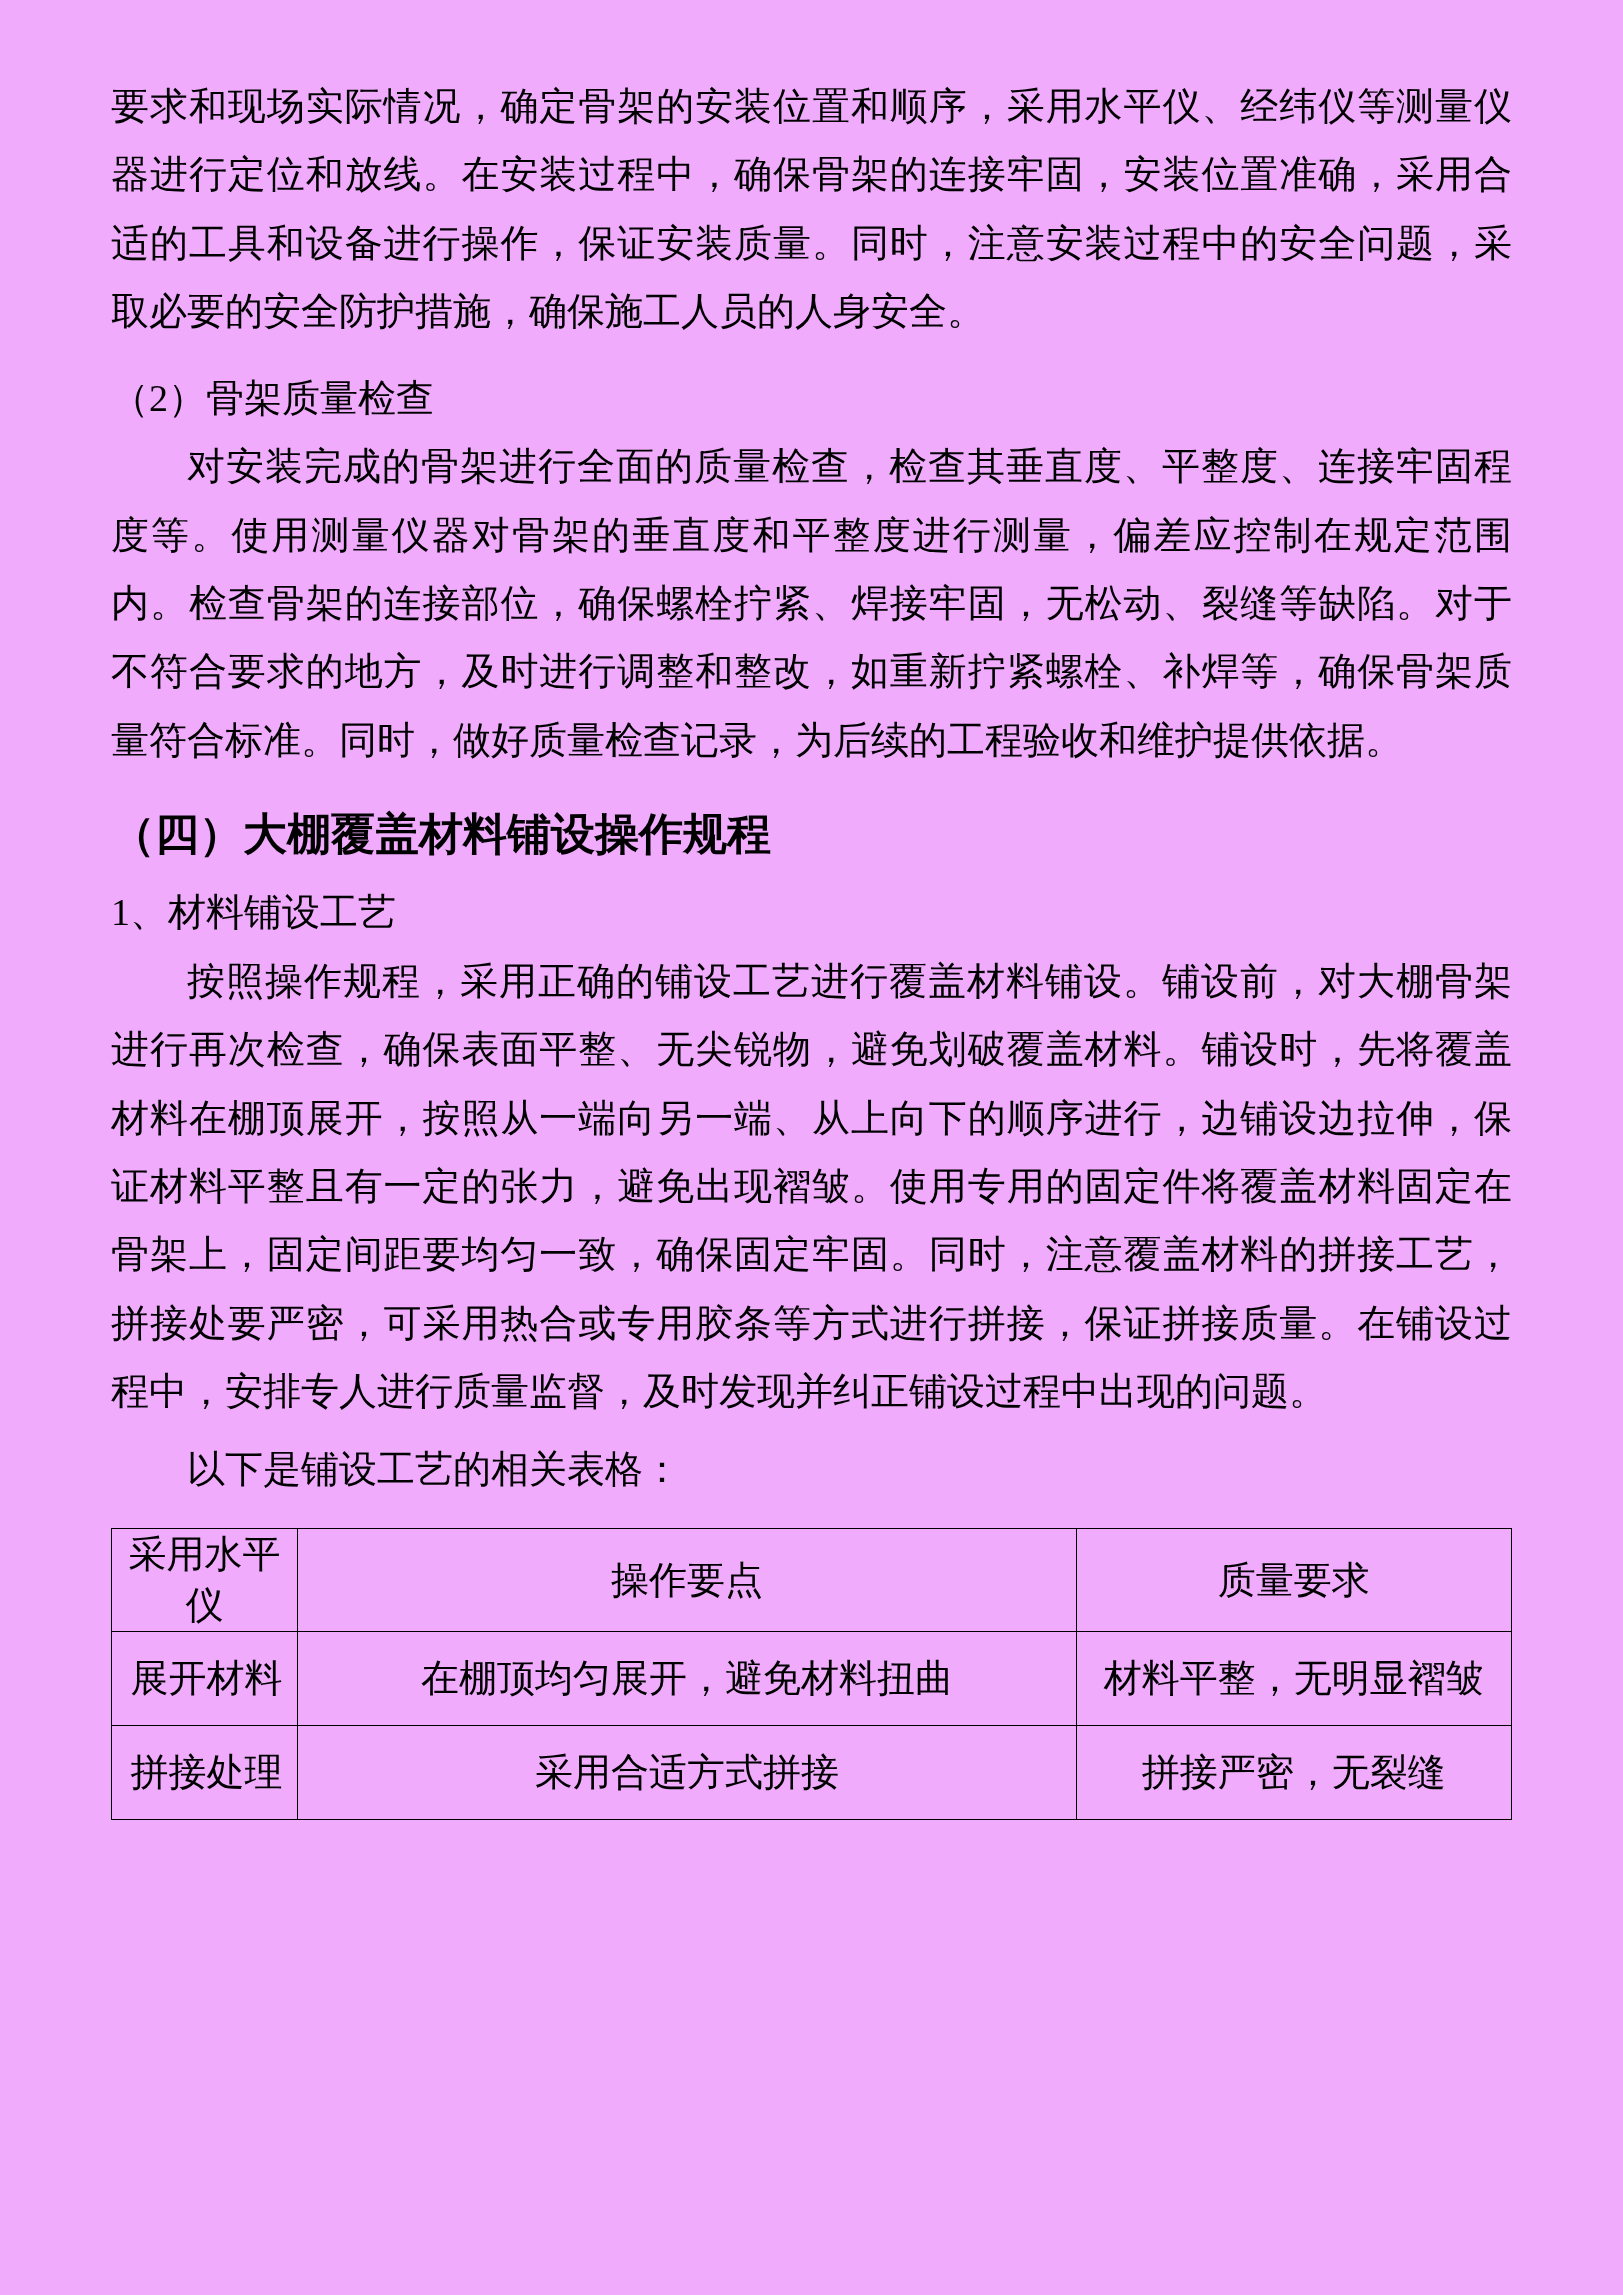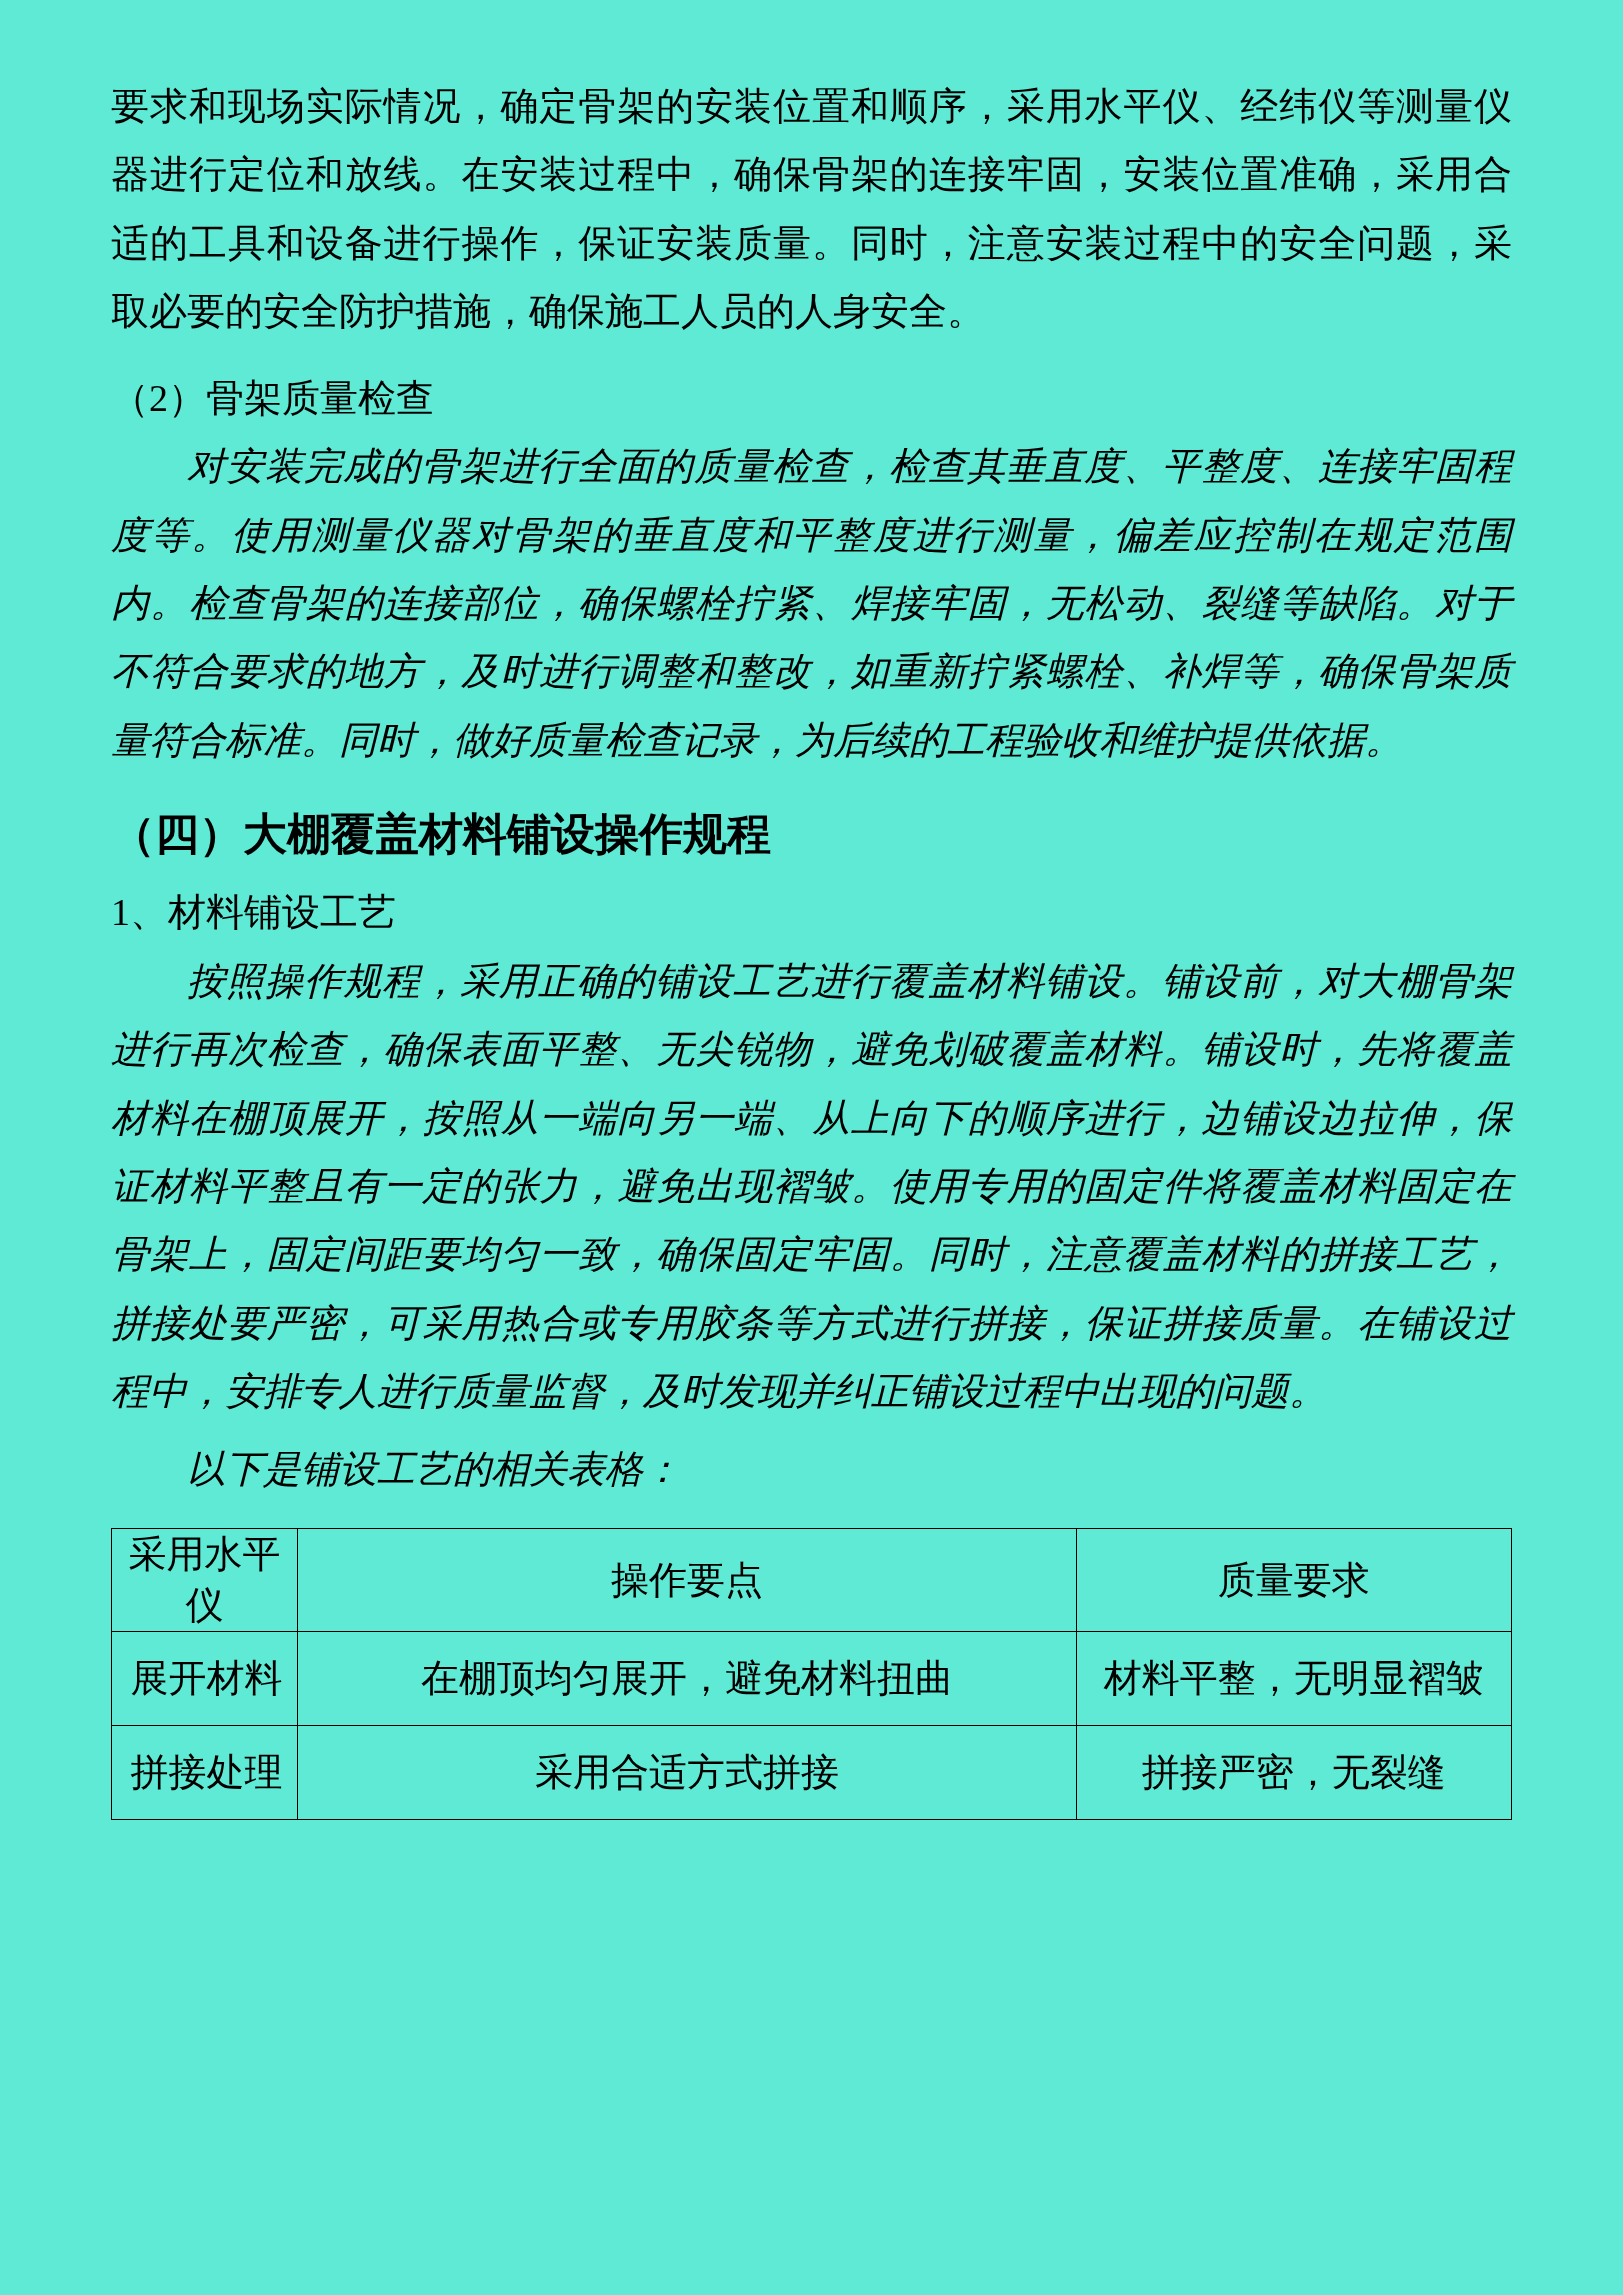--- a/index.html
+++ b/index.html
@@ -4,37 +4,36 @@
 <style>
   html, body {
     margin: 0;
     padding: 0;
     background: #ffffff;
   }
   .page {
     position: relative;
     width: 1623px;
     height: 2295px;
-    background: #5eead4;
+    background: #f0abfc;
     box-sizing: border-box;
     padding: 72px 111px 0 111px;
     font-family: "Liberation Serif", "DejaVu Serif", serif;
     color: #000000;
     overflow: hidden;
   }
   .para {
     font-size: 38px;
     line-height: 1.8;
     text-align: justify;
     margin: 0;
     word-break: break-all;
   }
   .indent {
     text-indent: 2em;
-    font-style: italic;
   }
   .h-num {
     font-size: 38px;
     line-height: 1.8;
     margin: 18.3px 0 0 0;
   }
   .section-heading {
     font-size: 44px;
     font-weight: bold;
     line-height: 1.6;

